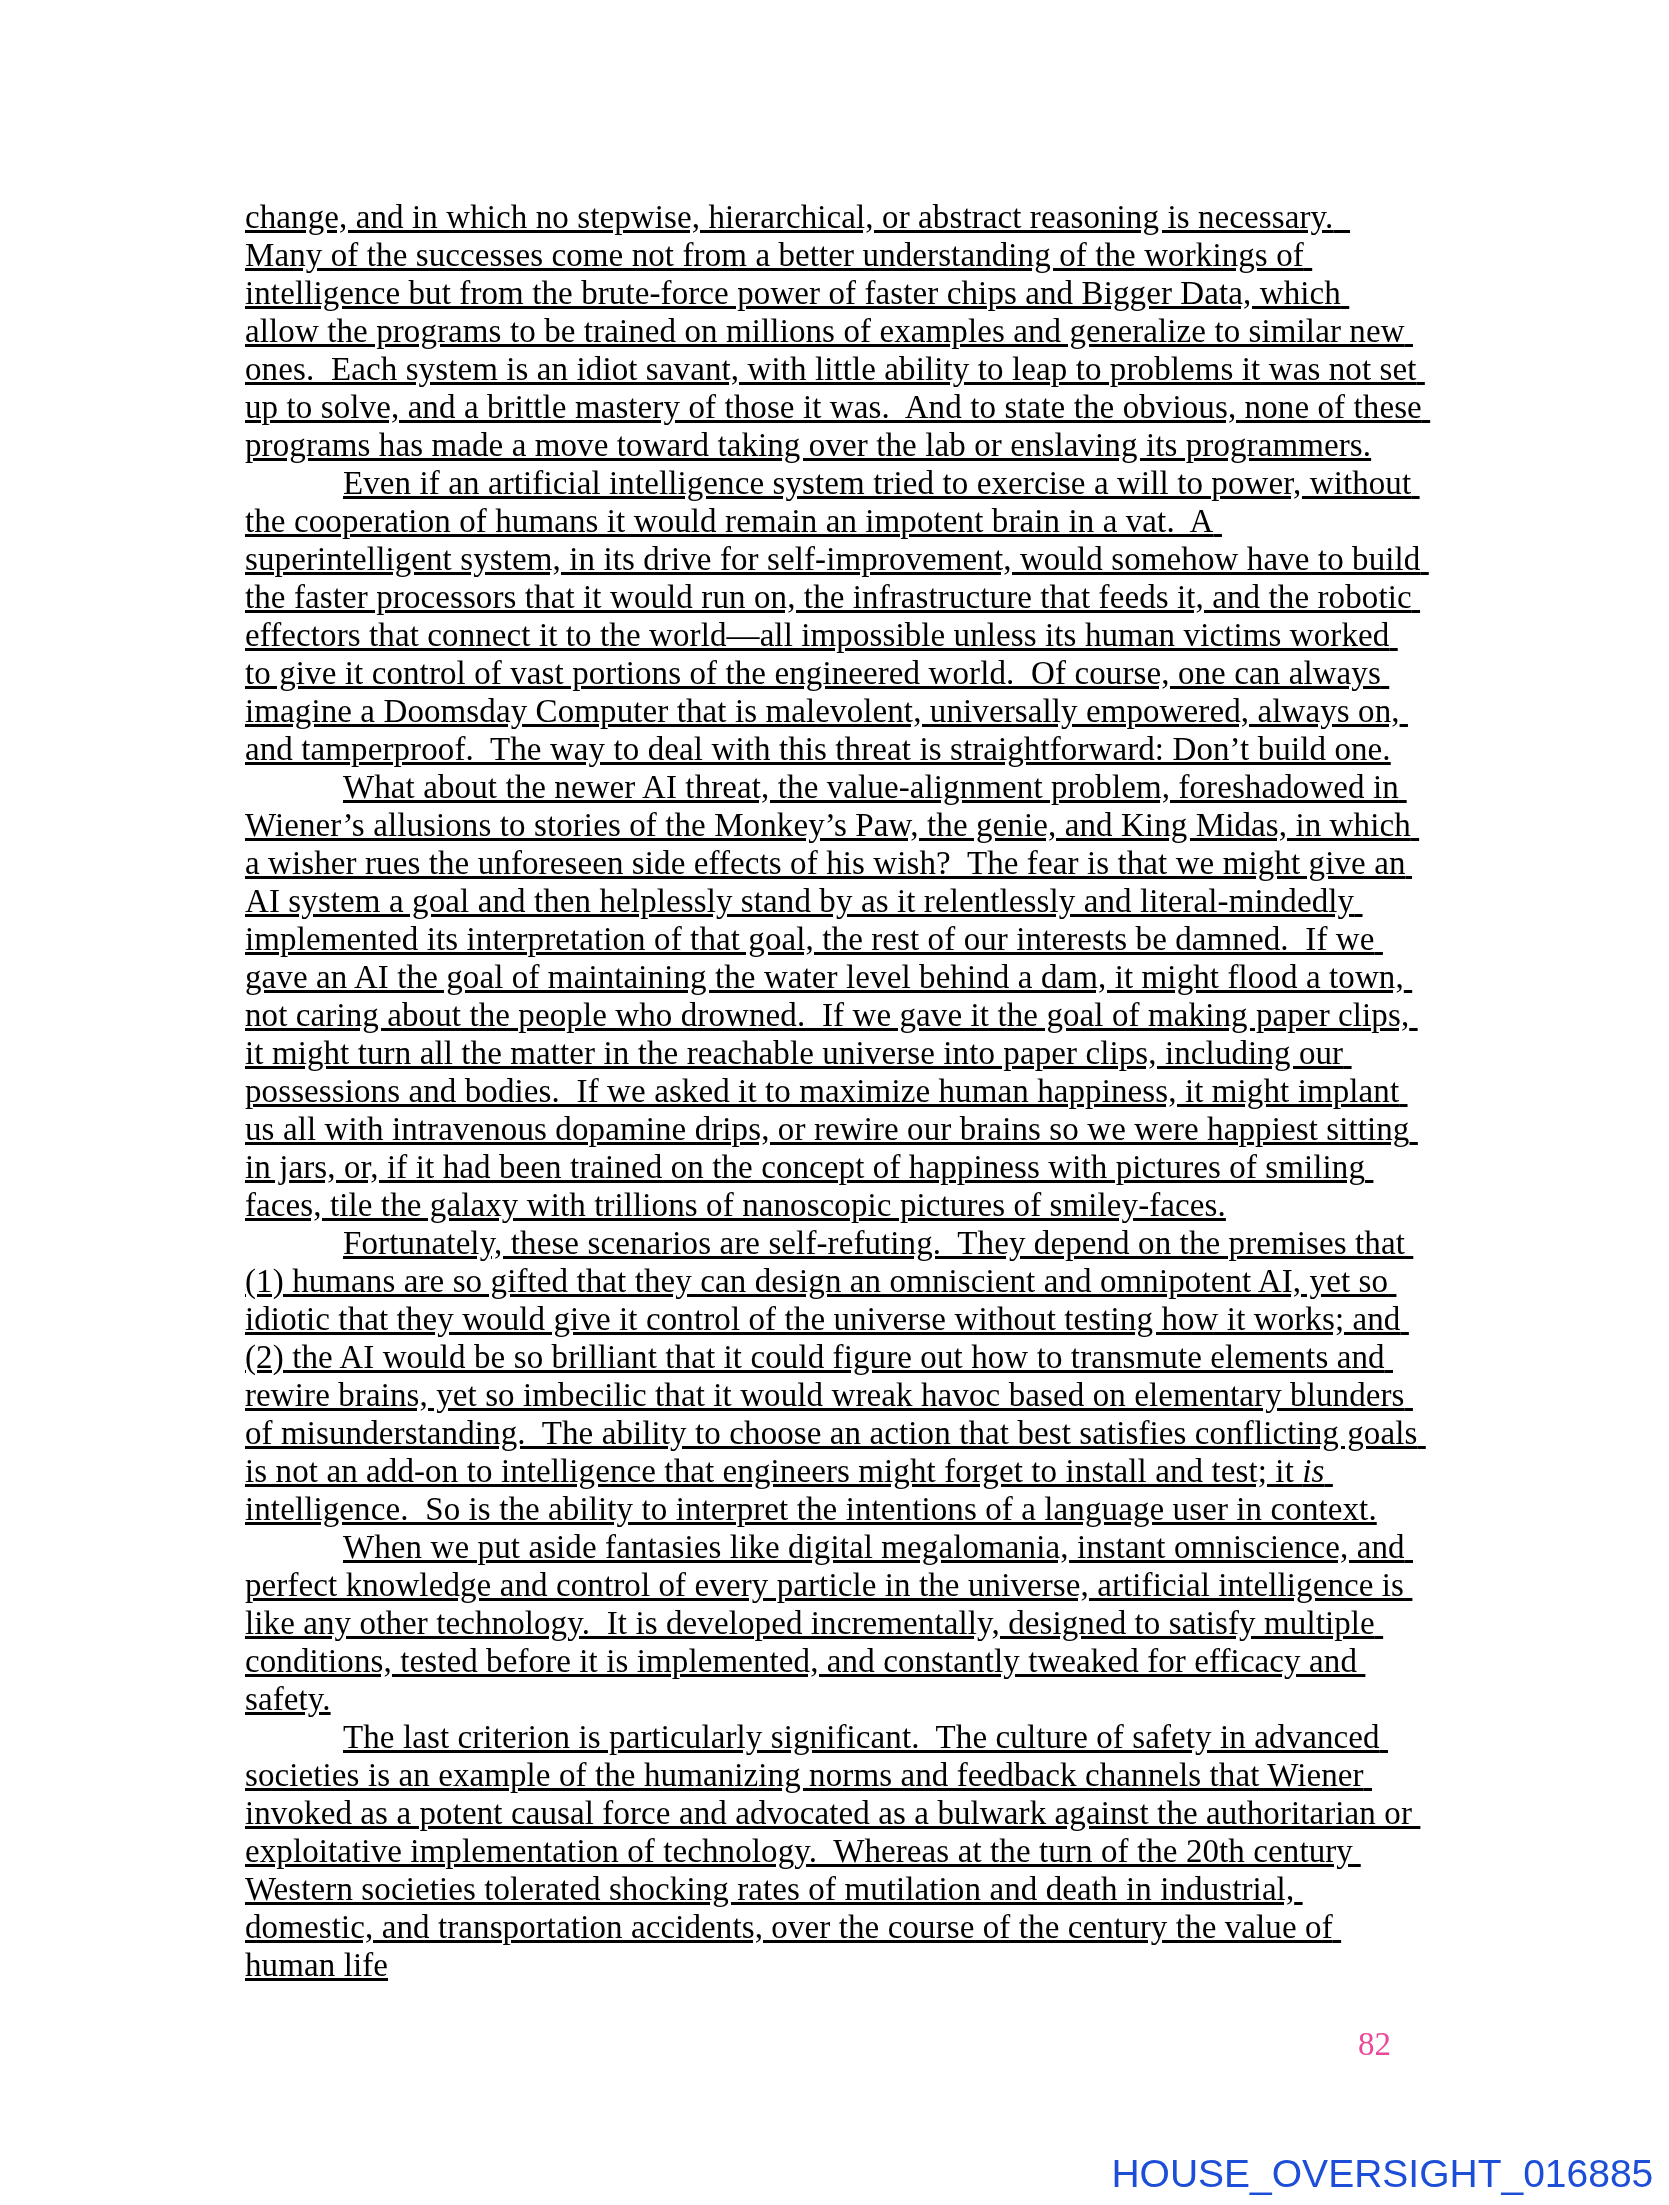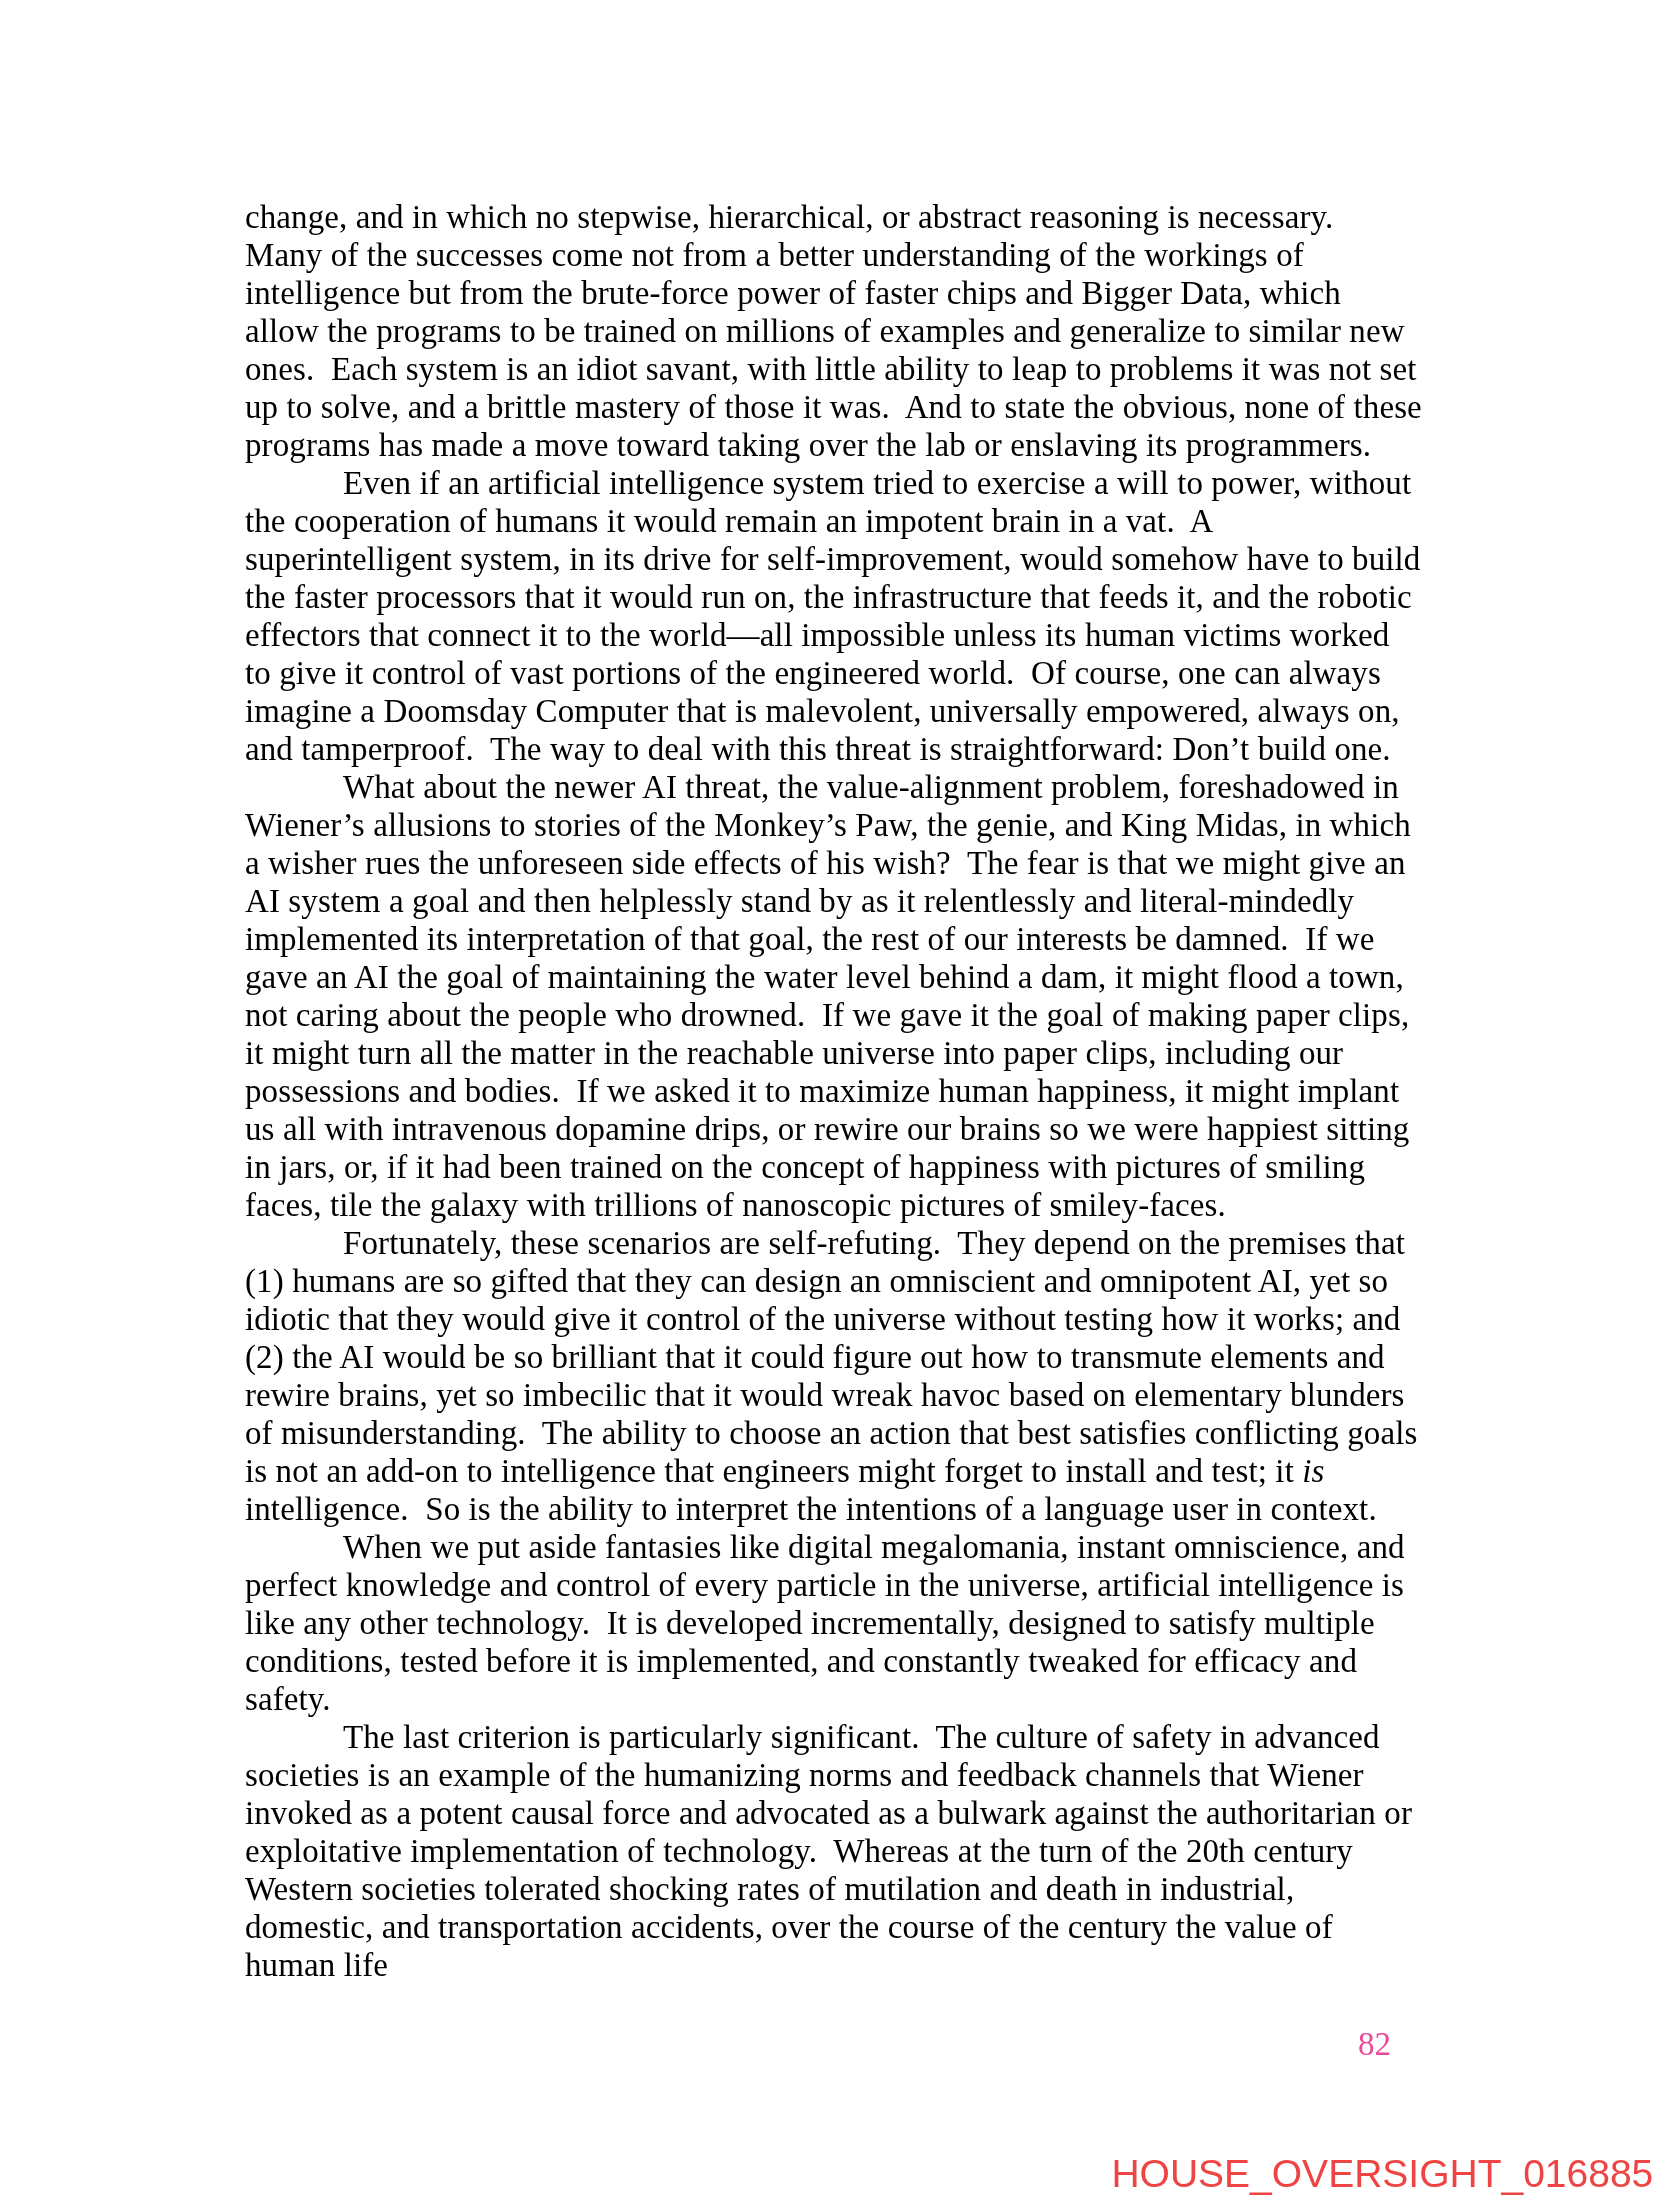--- a/index.html
+++ b/index.html
@@ -23,20 +23,21 @@
     width: 1178px;
     font-size: 33px;
     line-height: 38px;
     text-align: left;
     letter-spacing: 0.1px;
   }
   .text-block p {
     margin: 0;
     padding: 0;
     white-space: pre-wrap; 
+    text-decoration: underline;
   }
   .text-block p.indent {
     text-indent: 98px;
   }
   .text-block em {
     font-style: italic;
   }
   .page-number {
     position: absolute;
     left: 245px;
@@ -48,21 +49,21 @@
     font-family: "Liberation Serif", serif;
     color: #ec4899;
   }
   .bates-stamp {
     position: absolute;
     right: 15.7px;
     bottom: 9.2px;
     font-family: "Liberation Sans", sans-serif;
     font-size: 39px;
     line-height: 1.1;
-    color: #ef4444;
+    color: #1d4ed8;
     white-space: nowrap;
   }
 </style>
 </head>
 <body>
 
 <div class="page">
 
   <main class="text-block">
     <p>change, and in which no stepwise, hierarchical, or abstract reasoning is necessary.  Many of the successes come not from a better understanding of the workings of intelligence but from the brute-force power of faster chips and Bigger Data, which allow the programs to be trained on millions of examples and generalize to similar new ones.  Each system is an idiot savant, with little ability to leap to problems it was not set up to solve, and a brittle mastery of those it was.  And to state the obvious, none of these programs has made a move toward taking over the lab or enslaving its programmers.</p>

